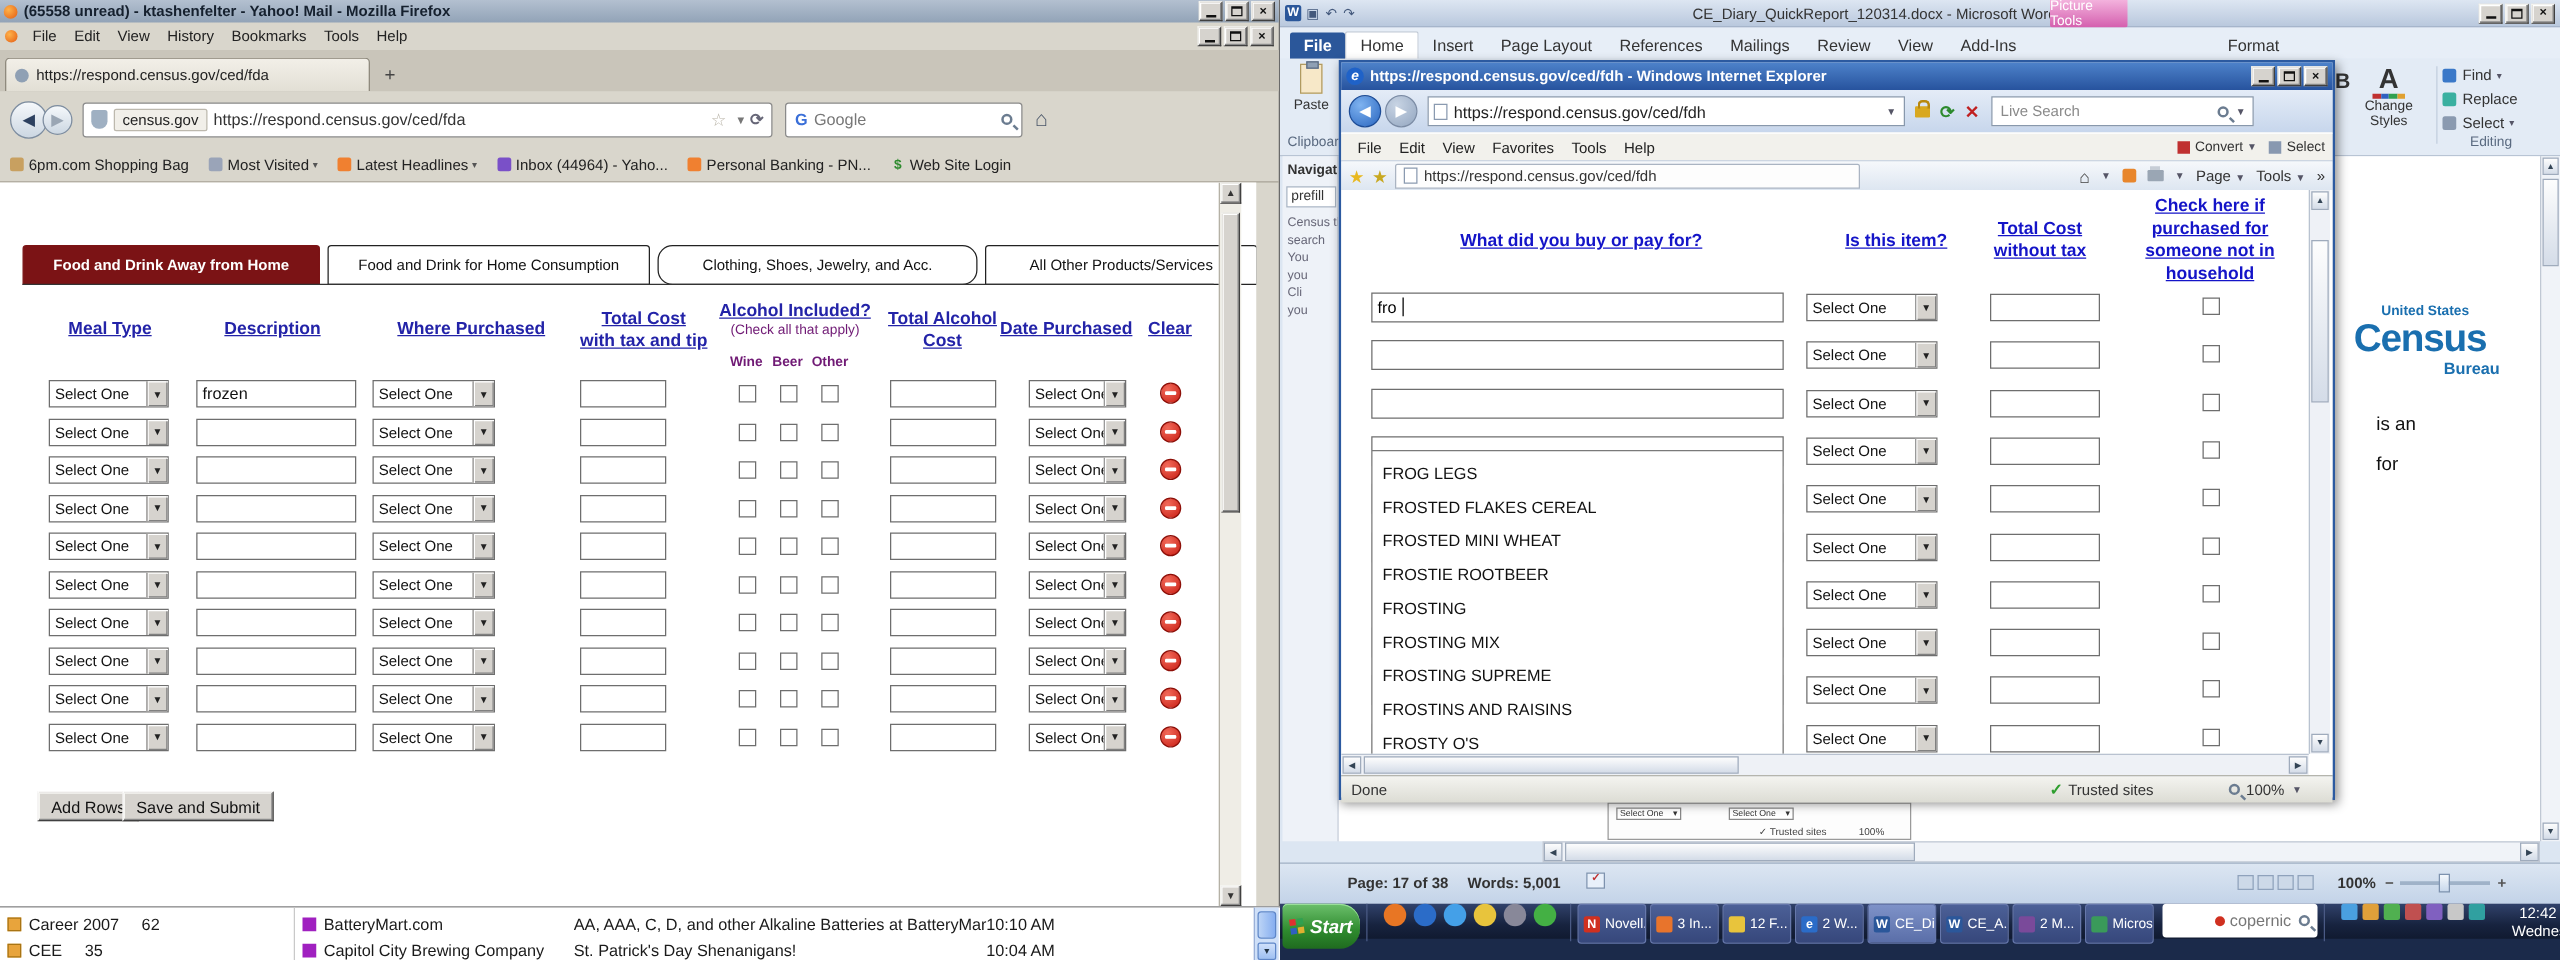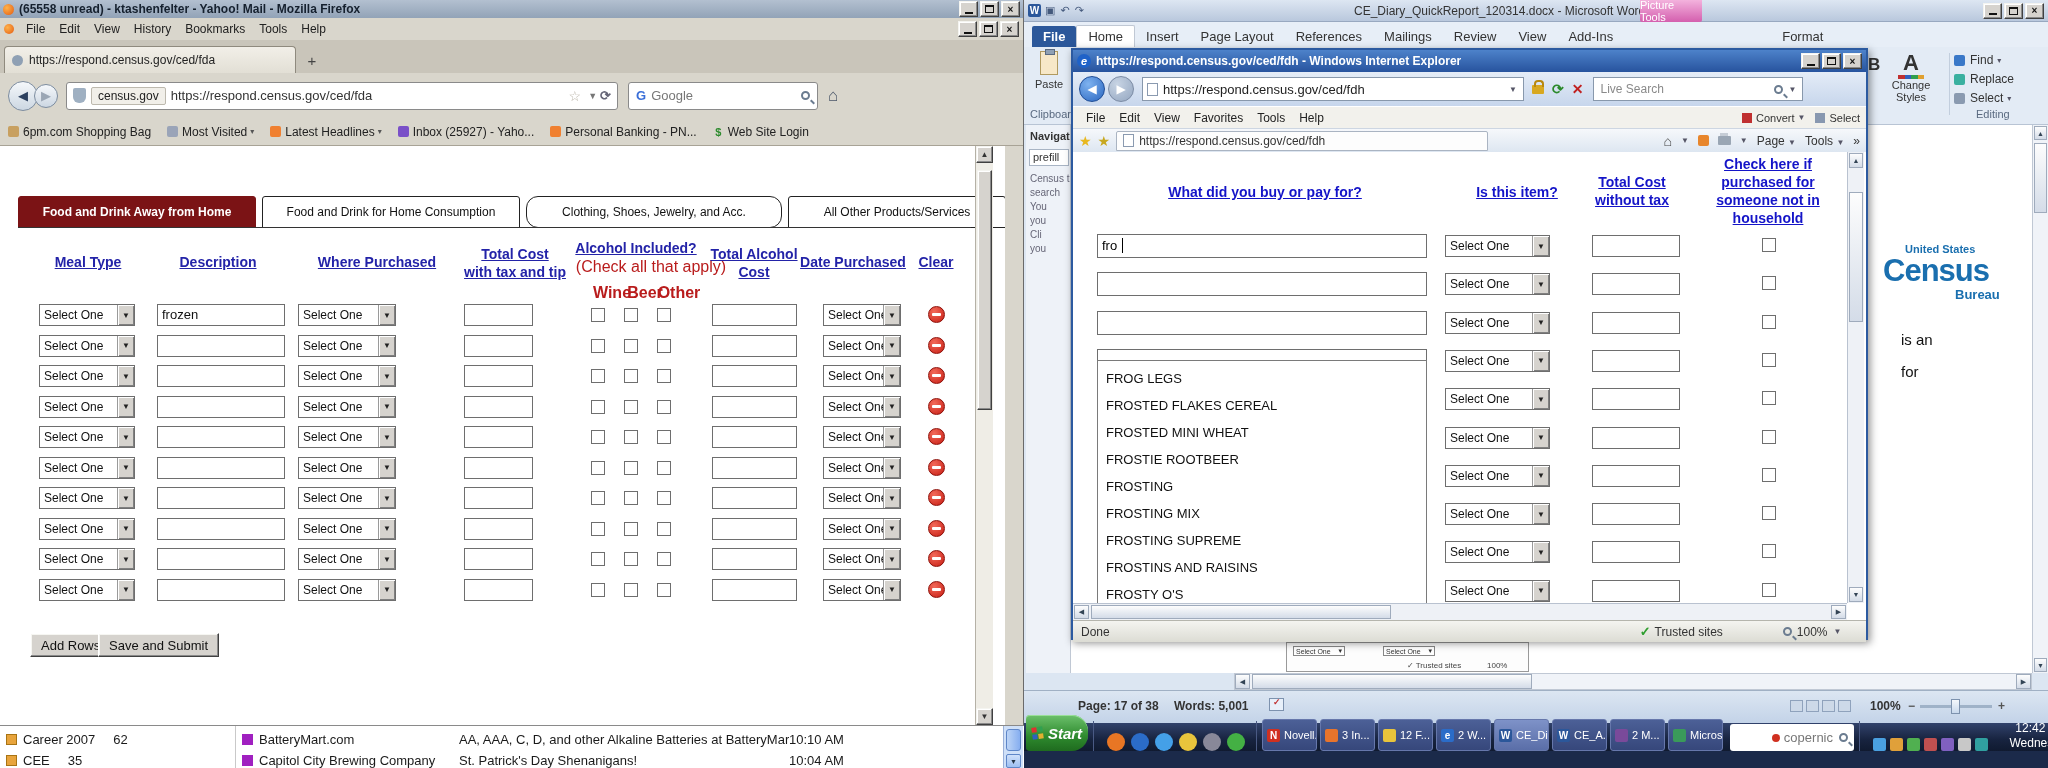--- a/index.html
+++ b/index.html
@@ -59,21 +59,21 @@
   .bm .dd9{font-size:8px;color:#555;margin-left:3px;}
   .ff-content{left:0;top:146px;width:1005px;height:579px;background:#fff;overflow:hidden;}
 
   
   .fda-tab{position:absolute;top:0;height:32px;border:1px solid #222;background:#fff;color:#111;font-size:12px;
            display:flex;align-items:center;justify-content:center;border-radius:3px 3px 0 0;padding:0 10px;}
   .fda-tab.active{background:#7b1315;color:#fff;font-weight:bold;border-color:#7b1315;}
   #fda-tabline{left:18px;top:227px;width:953px;height:1px;background:#333;}
   .bluehead{position:absolute;transform:translateX(-50%);color:#2323a8;font-weight:bold;font-size:14px;
             text-decoration:underline;white-space:nowrap;}
-  .blackhead{position:absolute;transform:translateX(-50%);color:#b91c1c;font-size:16px;white-space:nowrap;margin-left:15px;}
+  .blackhead{position:absolute;transform:translateX(-50%);color:#701a75;font-size:11px;white-space:nowrap;}
   .fda-row{position:absolute;left:0;width:100%;height:24px;}
   .dd{position:absolute;height:22px;background:#fff;border:1px solid #6e6e6e;display:flex;align-items:stretch;}
   .dd-text{flex:1;font-size:12px;color:#111;padding:3px 0 0 4px;white-space:nowrap;overflow:hidden;}
   .dd-btn{width:17px;background:#d6d3ce;border-left:1px solid #9a9a9a;display:flex;align-items:center;justify-content:center;
           font-size:8px;color:#222;box-shadow:inset 1px 1px 0 #fff,inset -1px -1px 0 #808080;}
   .ti{position:absolute;height:22px;border:1px solid #6e6e6e;background:#fff;font-size:13px;padding:0 4px;color:#111;}
   .cb{position:absolute;width:14px;height:14px;background:#fff;border:1px solid #6e6e6e;}
   .clear-btn{position:absolute;width:17px;height:17px;border-radius:50%;background:radial-gradient(circle at 35% 30%,#f26a5a,#c81e14);
              border:1px solid #8d0f08;display:flex;align-items:center;justify-content:center;}
   .clear-btn .bar{width:9px;height:3px;background:#fff;border-radius:1px;}
@@ -193,21 +193,21 @@
   .sugg-item{position:absolute;left:8px;font-size:13px;color:#111;white-space:nowrap;}
   .caret{position:absolute;width:1px;height:15px;background:#000;}
   .ie-vsb{left:774px;top:0px;width:17px;height:451px;background:#eef1f6;border-left:1px solid #b9c2d0;z-index:6;}
   .ie-hsb{left:0;top:451px;width:774px;height:17px;background:#eef1f6;border-top:1px solid #b9c2d0;z-index:6;}
   .sbtn{position:absolute;background:linear-gradient(#fdfdfd,#d4dce8);border:1px solid #9fabbc;display:flex;align-items:center;justify-content:center;font-size:7px;color:#345;}
   .ie-status{left:0;top:570px;width:100%;height:22px;background:linear-gradient(#f4f4f0,#dcdcd4);border-top:1px solid #b5b5ad;
              display:flex;align-items:center;font-size:12px;color:#333;padding:0 8px;}
   .greenchk{color:#2e9e2e;font-size:13px;font-weight:bold;margin-right:4px;}
 
   
-  #taskbar{left:1024px;top:723px;width:1024px;height:28px;background:linear-gradient(#31426b,#17233f 60%,#101a30);display:flex;align-items:flex-end;}
+  #taskbar{left:1024px;top:723px;width:1024px;height:28px;background:linear-gradient(#31426b,#17233f 60%,#101a30);display:flex;align-items:flex-start;}
   .startbtn{margin-left:2px;height:36px;width:62px;border-radius:4px 16px 16px 4px;background:linear-gradient(#6cc06c,#2e8a2e 60%,#1f6b1f);
             display:flex;align-items:center;justify-content:center;color:#fff;font-size:15px;font-weight:bold;font-style:italic;
             box-shadow:inset 0 1px 0 #9adf9a;flex:none;}
   .flag{width:12px;height:12px;display:grid;grid-template-columns:5px 5px;grid-gap:1px;transform:rotate(-8deg);margin-right:4px;}
   .flag i{width:5px;height:5px;}
   .ql{display:flex;align-items:center;margin-left:8px;flex:none;}
   .ql .qlic{width:18px;height:18px;border-radius:50%;margin-right:6px;}
   .tbsep{width:1px;height:30px;background:#4a5a84;margin:0 5px;flex:none;}
   .tbbtn{width:55px;height:32px;margin-right:3px;border-radius:3px;background:linear-gradient(#4c6097,#36477b);
          border:1px solid #6677ab;display:flex;align-items:center;padding:0 4px;color:#fff;font-size:11px;flex:none;overflow:hidden;}
@@ -297,21 +297,21 @@
           <span class="nowrap">Most Visited</span>
           <span class="dd9">▾</span>
         </span>
         <span class="bm">
           <span class="ic" style="background: rgb(240, 128, 48);"></span>
           <span class="nowrap">Latest Headlines</span>
           <span class="dd9">▾</span>
         </span>
         <span class="bm">
           <span class="ic" style="background: rgb(122, 80, 200);"></span>
-          <span class="nowrap">Inbox (25927) - Yaho...</span>
+          <span class="nowrap">Inbox (44964) - Yaho...</span>
         </span>
         <span class="bm">
           <span class="ic" style="background: rgb(240, 128, 48);"></span>
           <span class="nowrap">Personal Banking - PN...</span>
         </span>
         <span class="bm">
           <span class="ic" style="background: transparent; color: rgb(46, 139, 46); font-size: 11px;">$</span>
           <span class="nowrap">Web Site Login</span>
         </span>
       </div>

